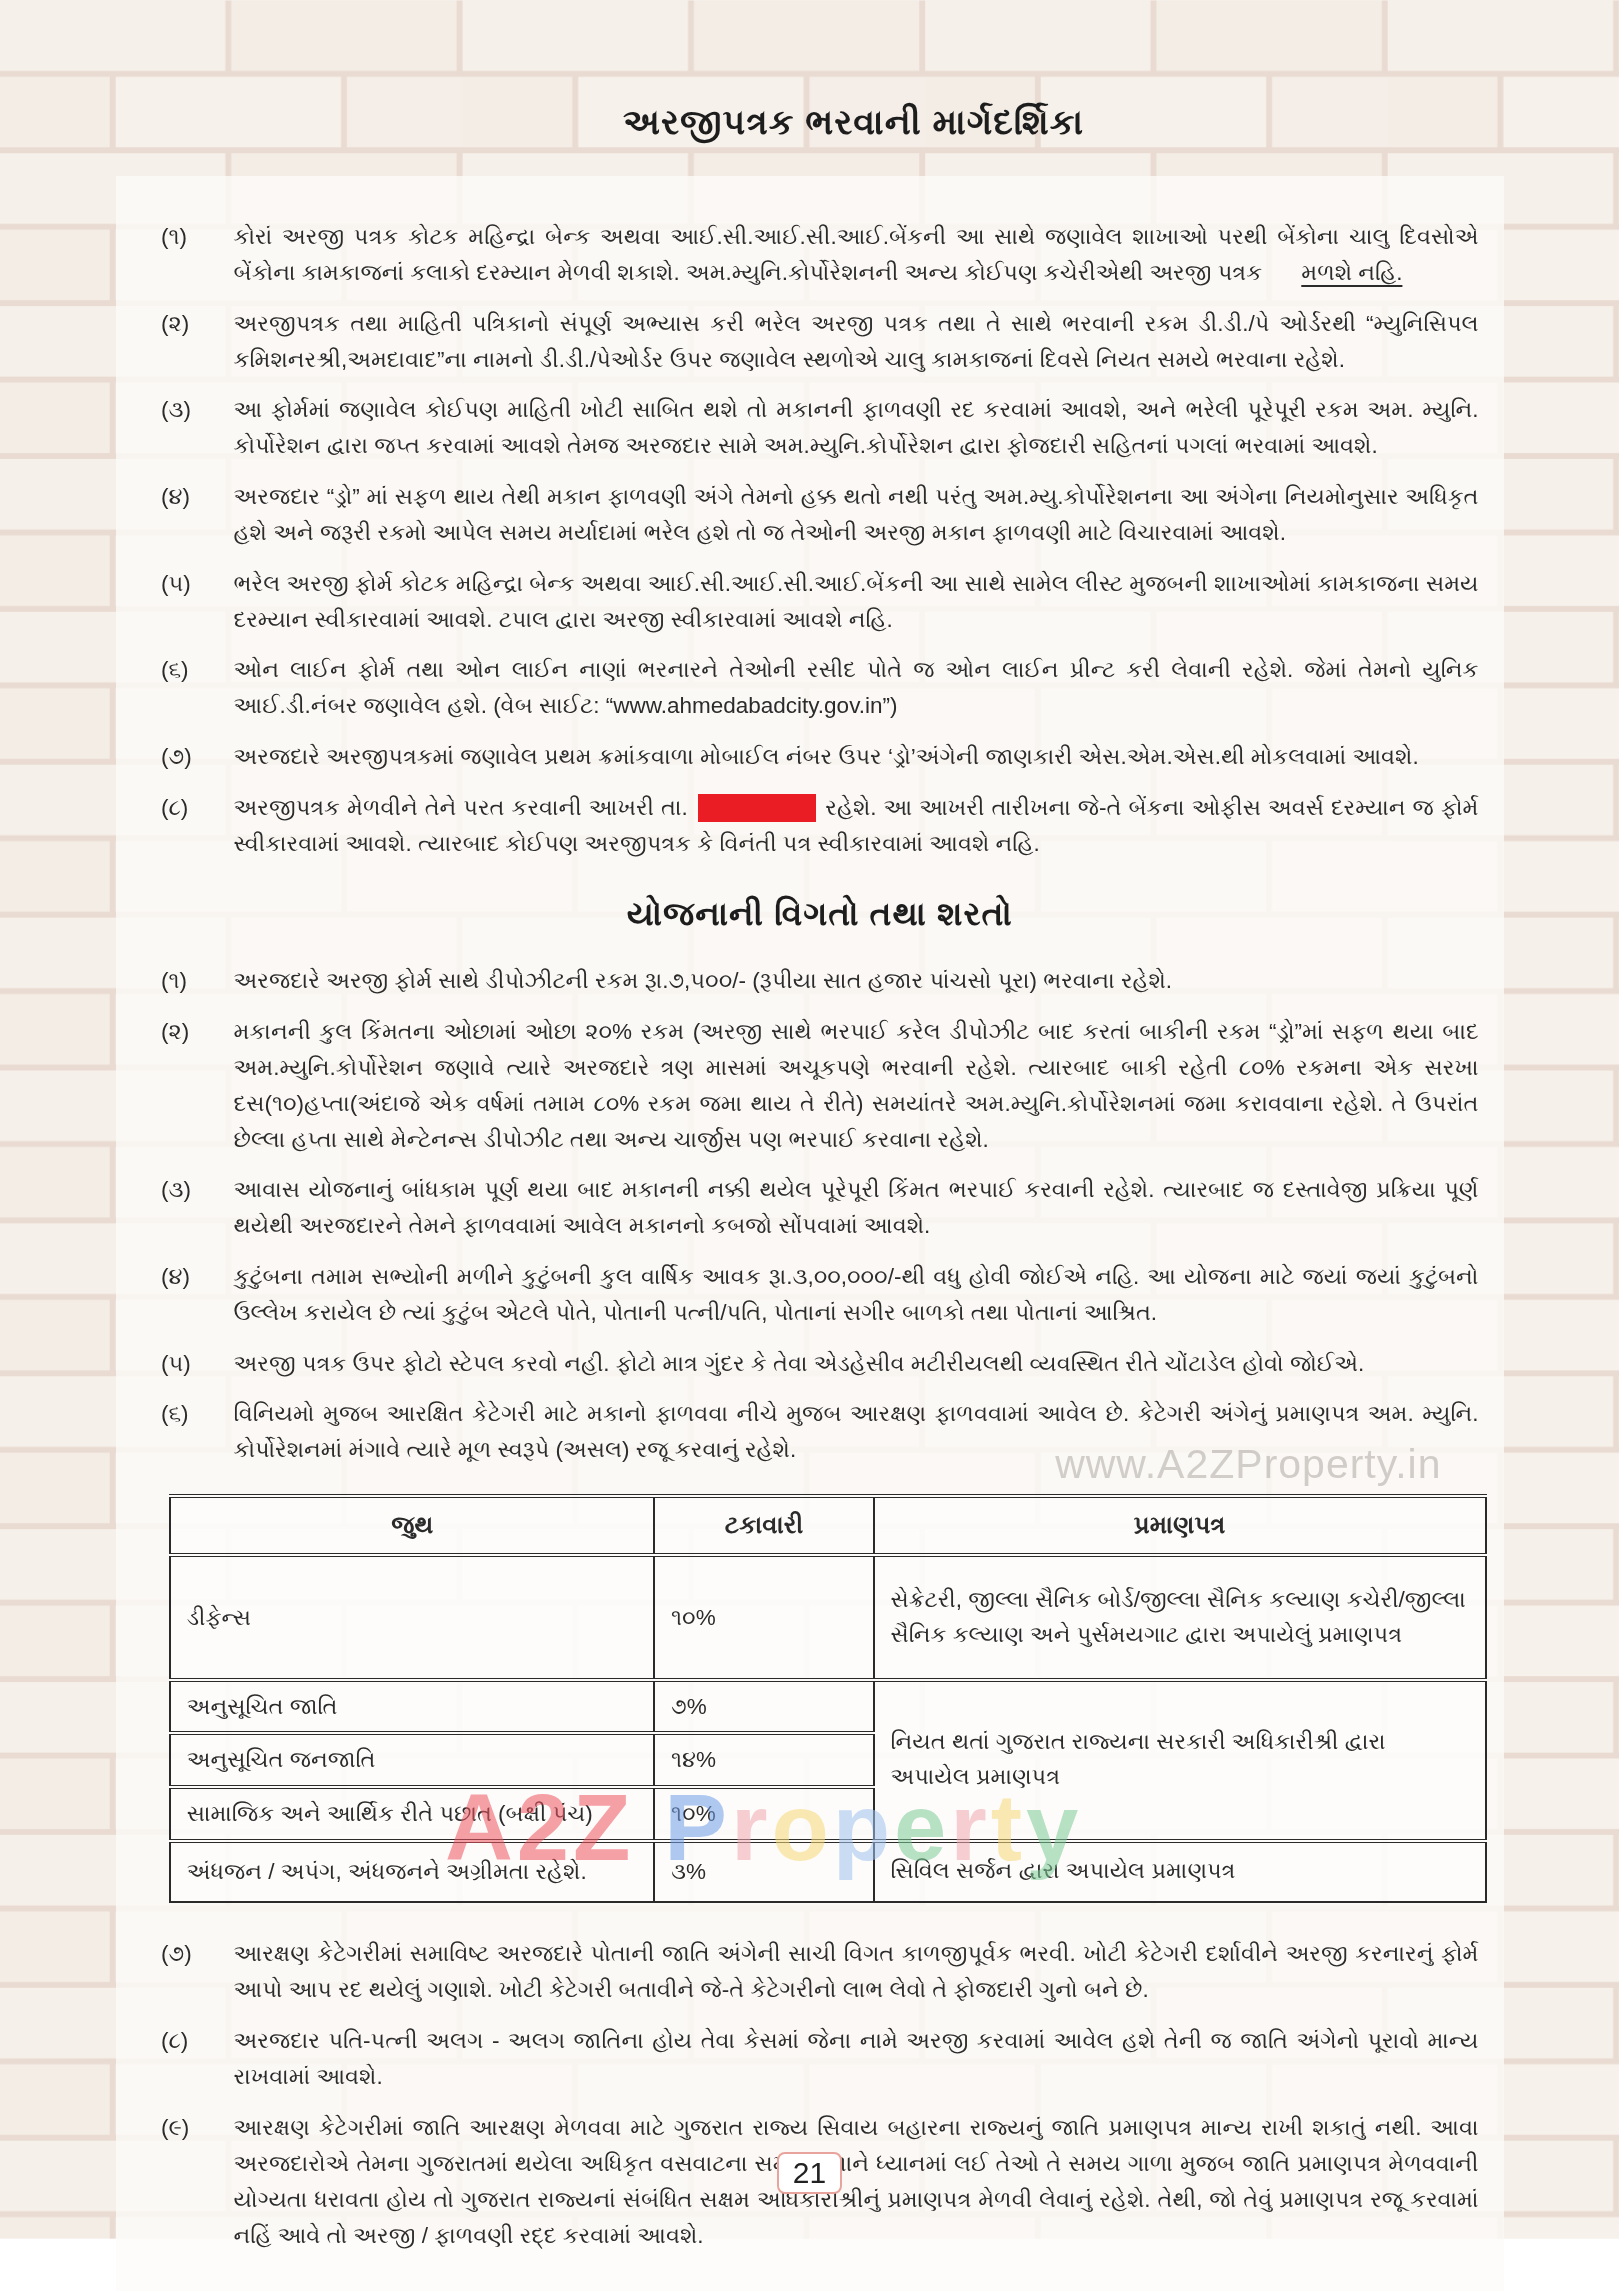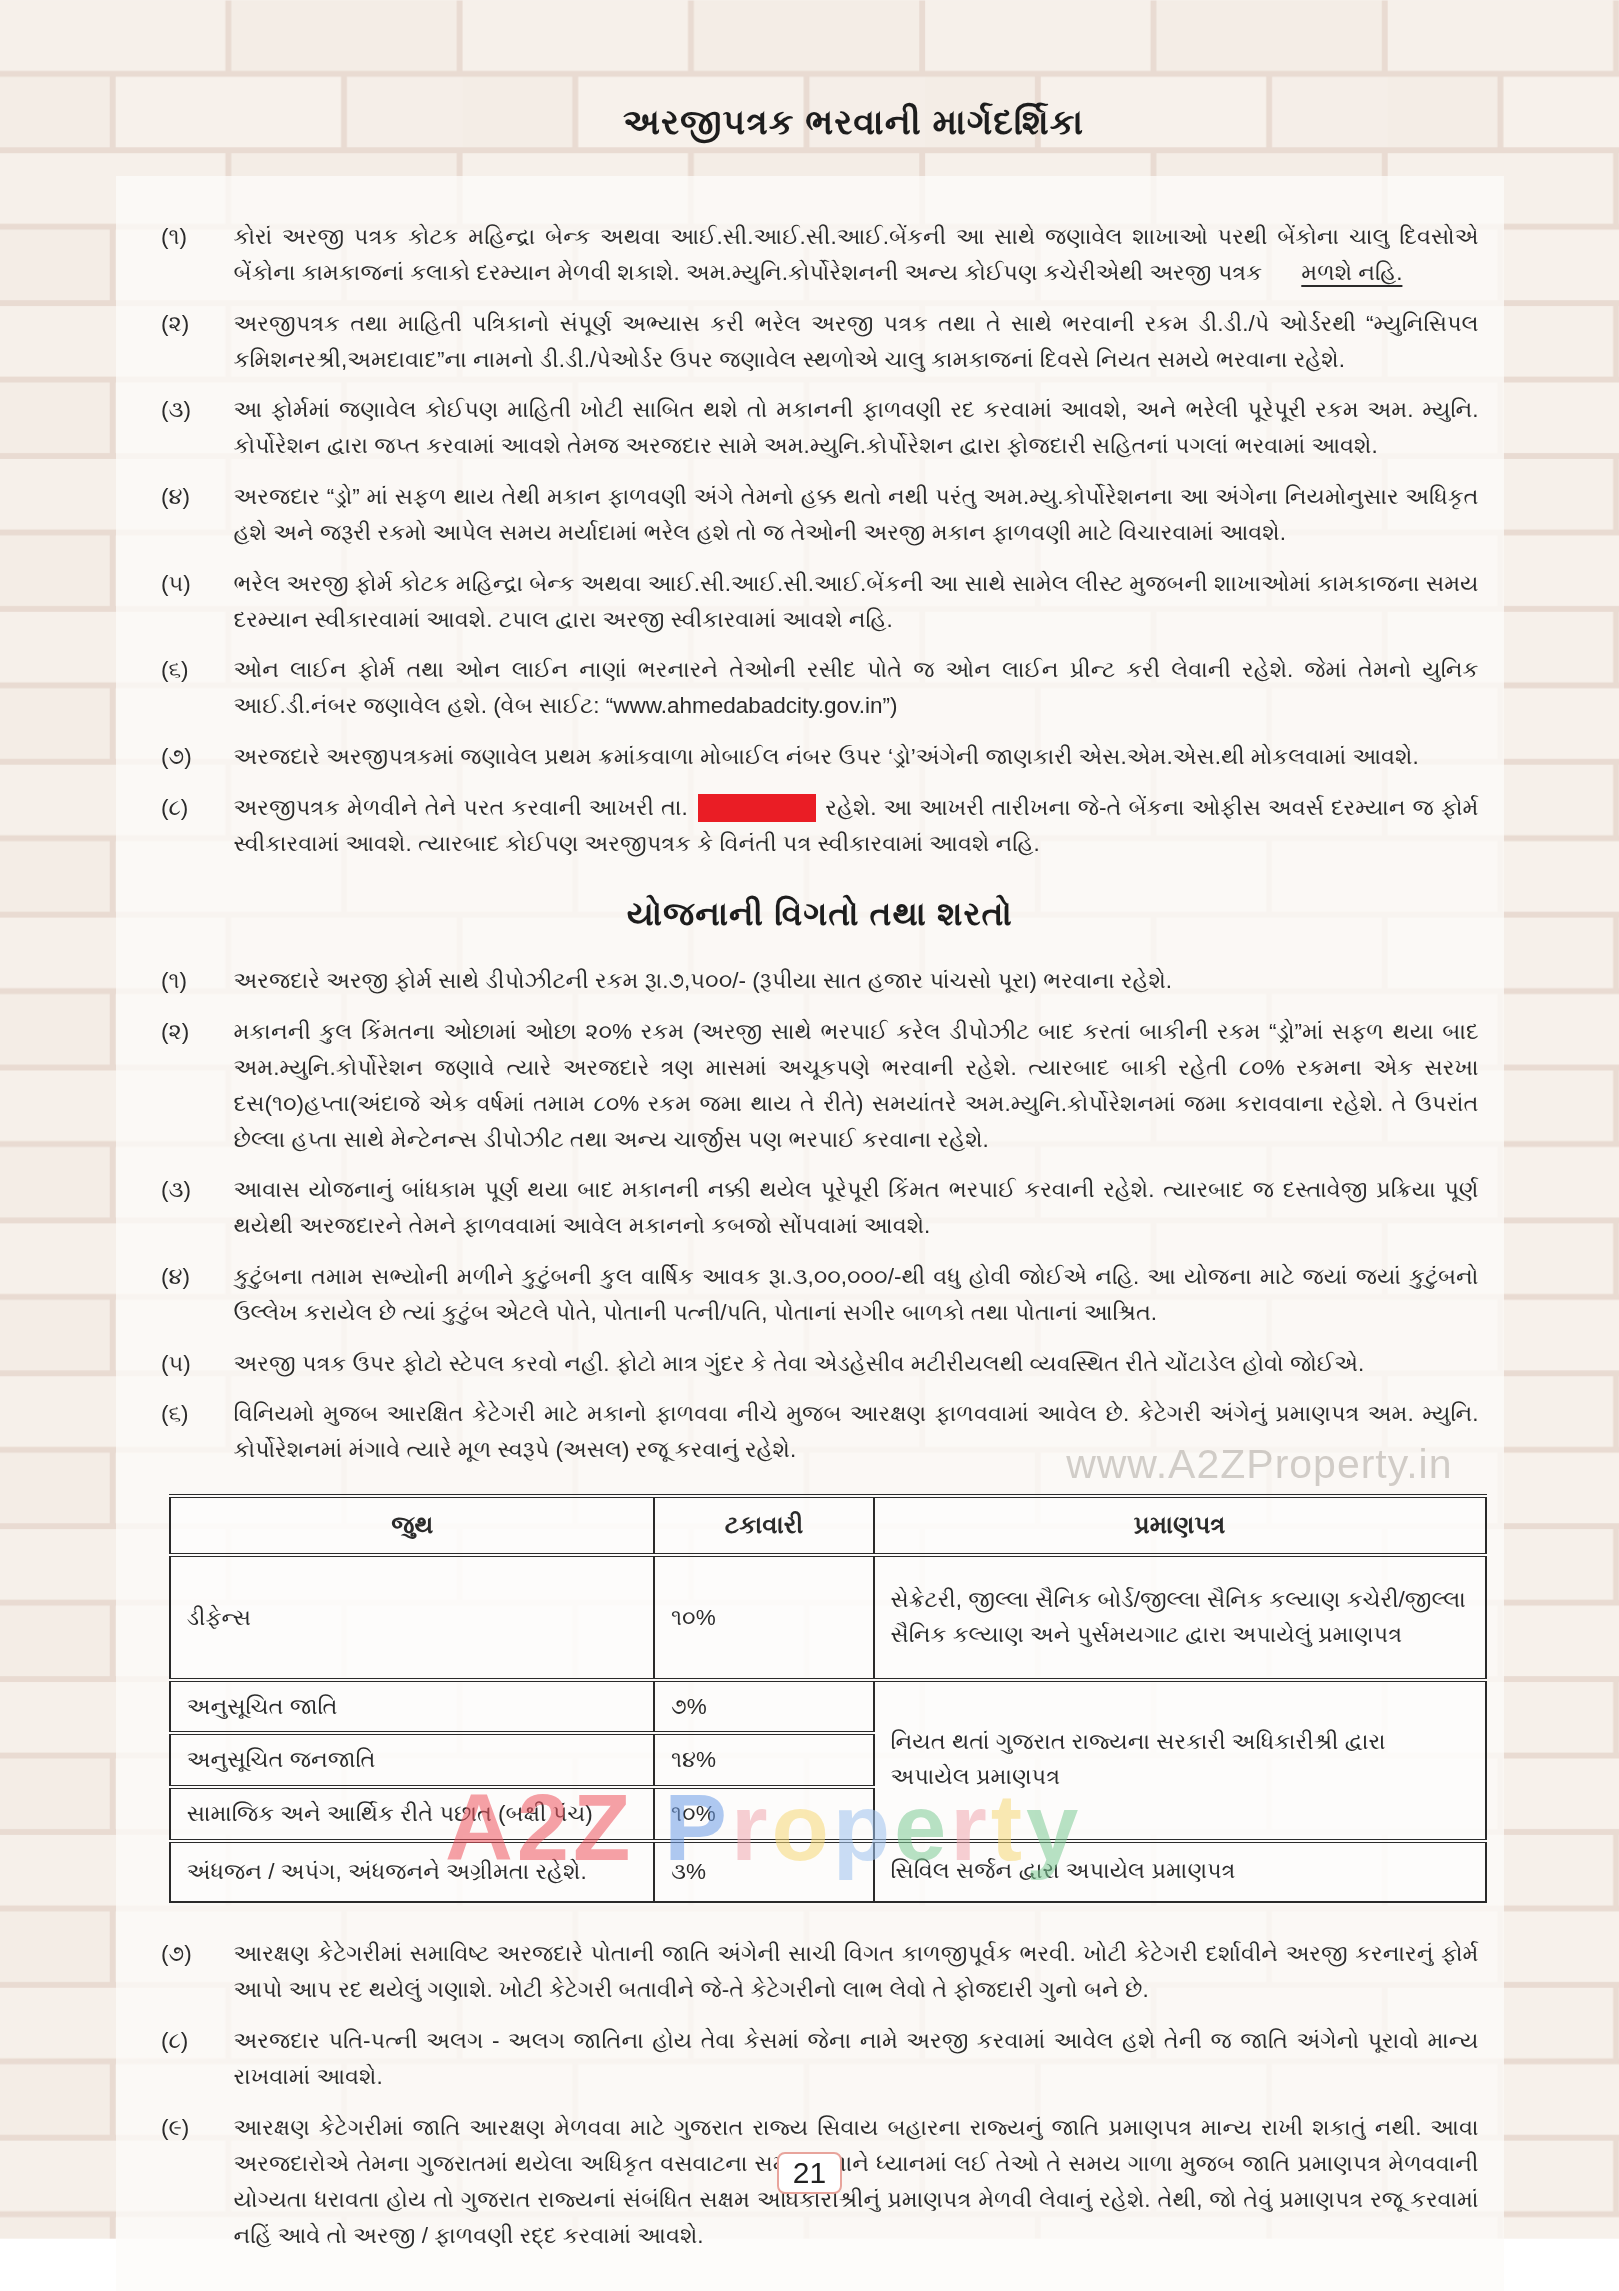--- a/index.html
+++ b/index.html
@@ -35,21 +35,21 @@
   .redact{
     display:inline-block;width:118px;height:28px;
     background:#ea1d25;vertical-align:-6.9px;margin:0 9.8px;
   }
   .section-title{
     text-align:center;font-size:33px;font-weight:bold;color:#1d1d1d;
     margin:33px 0 29px 0;letter-spacing:1px;
   }
   .table-wrap{position:relative;margin:25.5px 0 33px 0;}
   .wm-url{
-    position:absolute;top:-53px;right:26px;
+    position:absolute;top:-53px;right:37px;
     font-size:41px;color:#a8a29b;opacity:0.5;letter-spacing:1px;
     pointer-events:none;white-space:nowrap;
   }
   .wm-logo{
     position:absolute;left:284px;bottom:21px;
     font-size:94px;font-weight:bold;opacity:0.55;
     pointer-events:none;white-space:nowrap;letter-spacing:3.9px;
   }
   table.res{
     width:100%;border-collapse:collapse;background:rgba(255,255,255,0.55);

